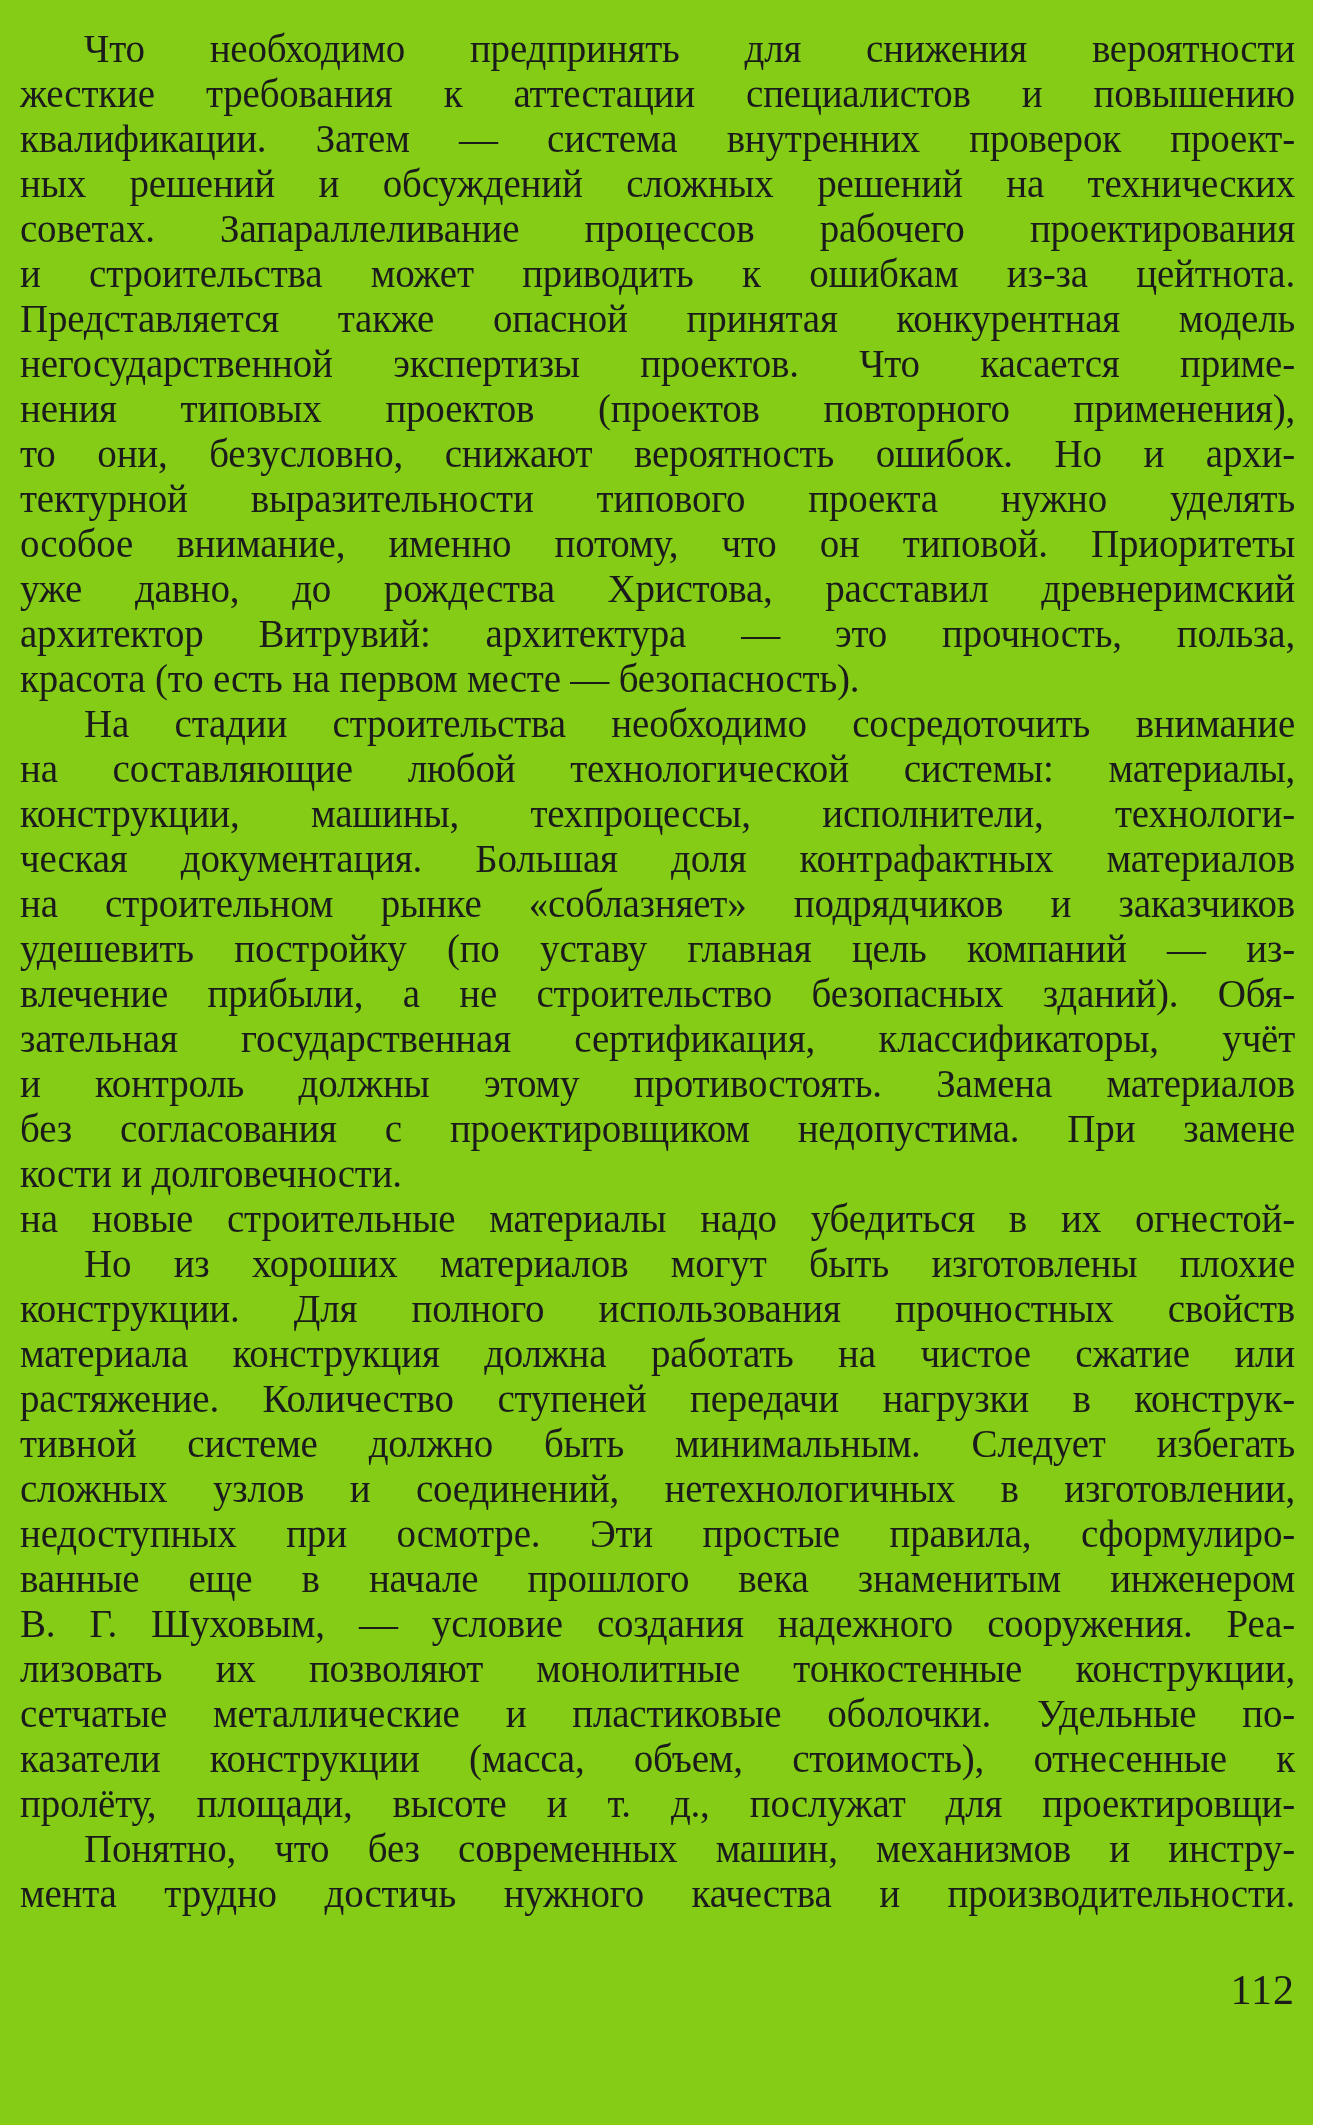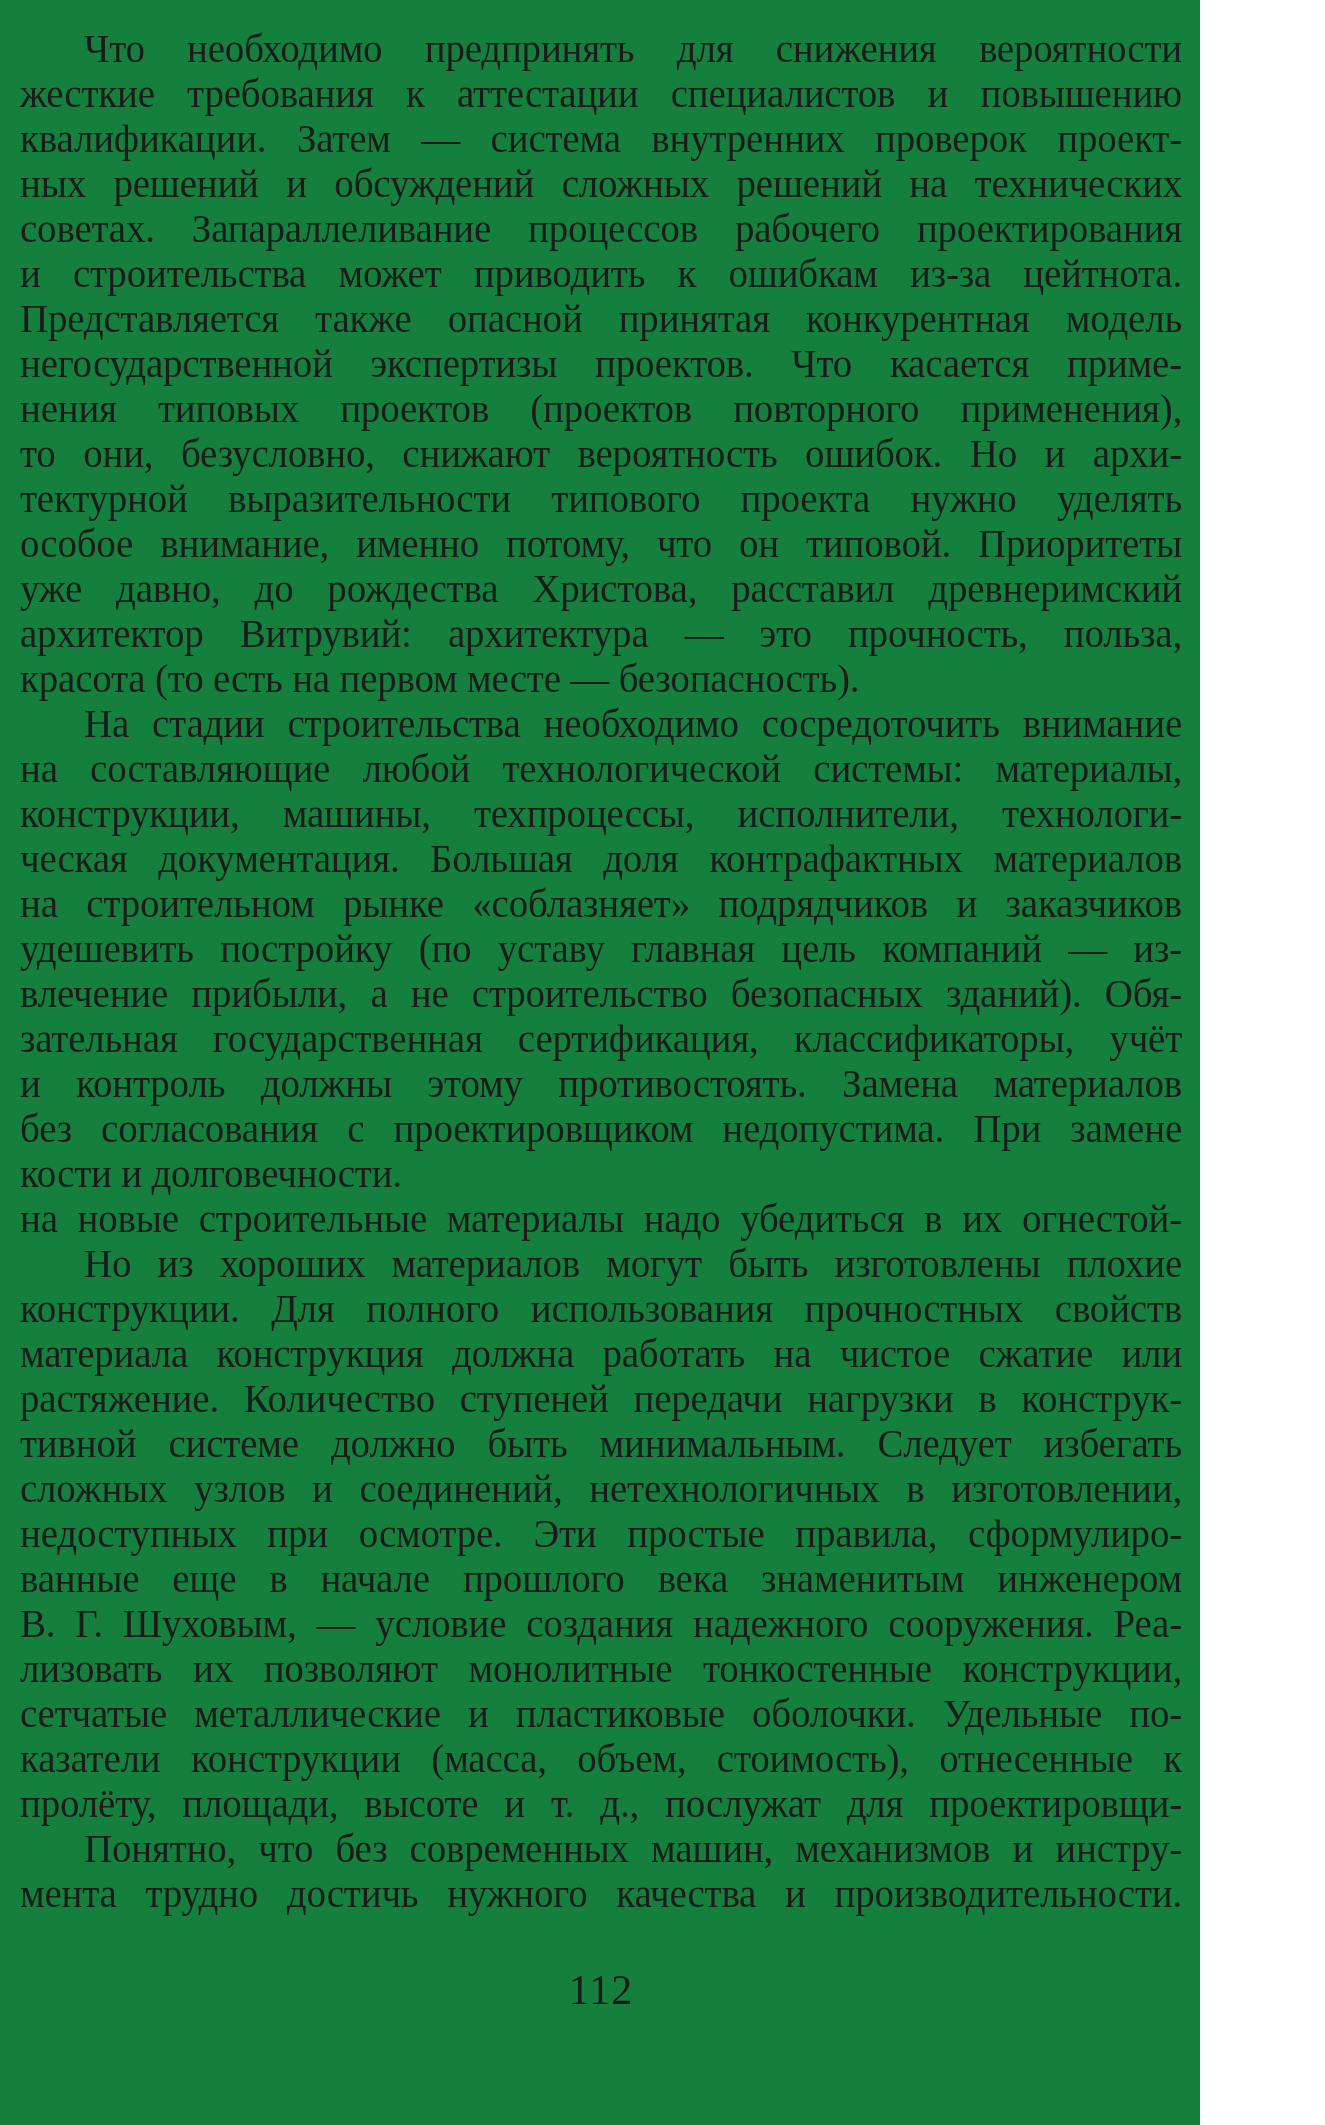--- a/index.html
+++ b/index.html
@@ -4,42 +4,42 @@
 <style>
   html, body { margin: 0; padding: 0; background: #ffffff; }
   body {
     width: 1325px; height: 2125px;
     font-family: "Liberation Serif", "DejaVu Serif", serif;
     color: #1b1b1b;
     overflow: hidden;
   }
   .page {
     box-sizing: border-box;
-    width: 1200px; height: 2125px;
+    width: 1313px; height: 2125px;
     padding: 26px 18px 0 20px;
-    background: #15803d;
+    background: #84cc16;
   }
   .text-block {
     font-size: 39px;
     line-height: 45px;
     letter-spacing: -0.2px;
   }
   .para { margin: 0; padding: 0; }
   .line {
     text-align: justify;
     text-align-last: justify;
     hyphens: none;
     overflow-wrap: normal;
     min-height: 45px;
   }
   .line.start { text-indent: 64px; }
   .line.end { text-align-last: left; }
   .pagenum {
     margin-top: 50px;
-    text-align: center;
+    text-align: right;
     font-size: 42px;
     letter-spacing: 1px;
     color: #1b1b1b;
   }
 </style>
 </head>
 <body>
 
 <div class="page">
   <div class="text-block">

